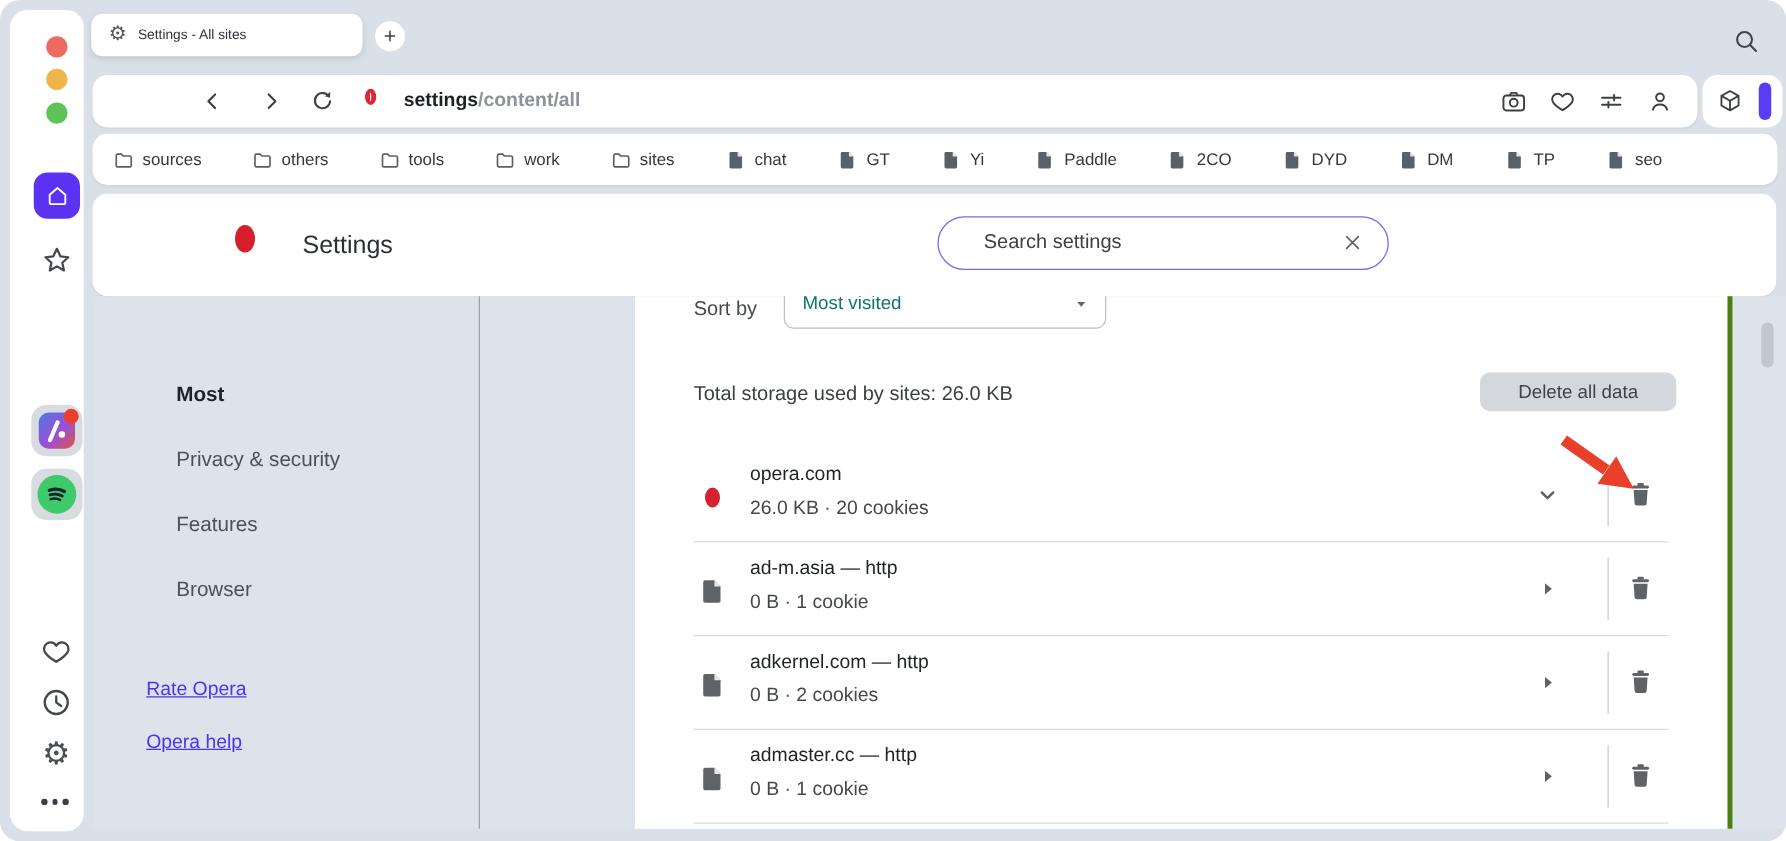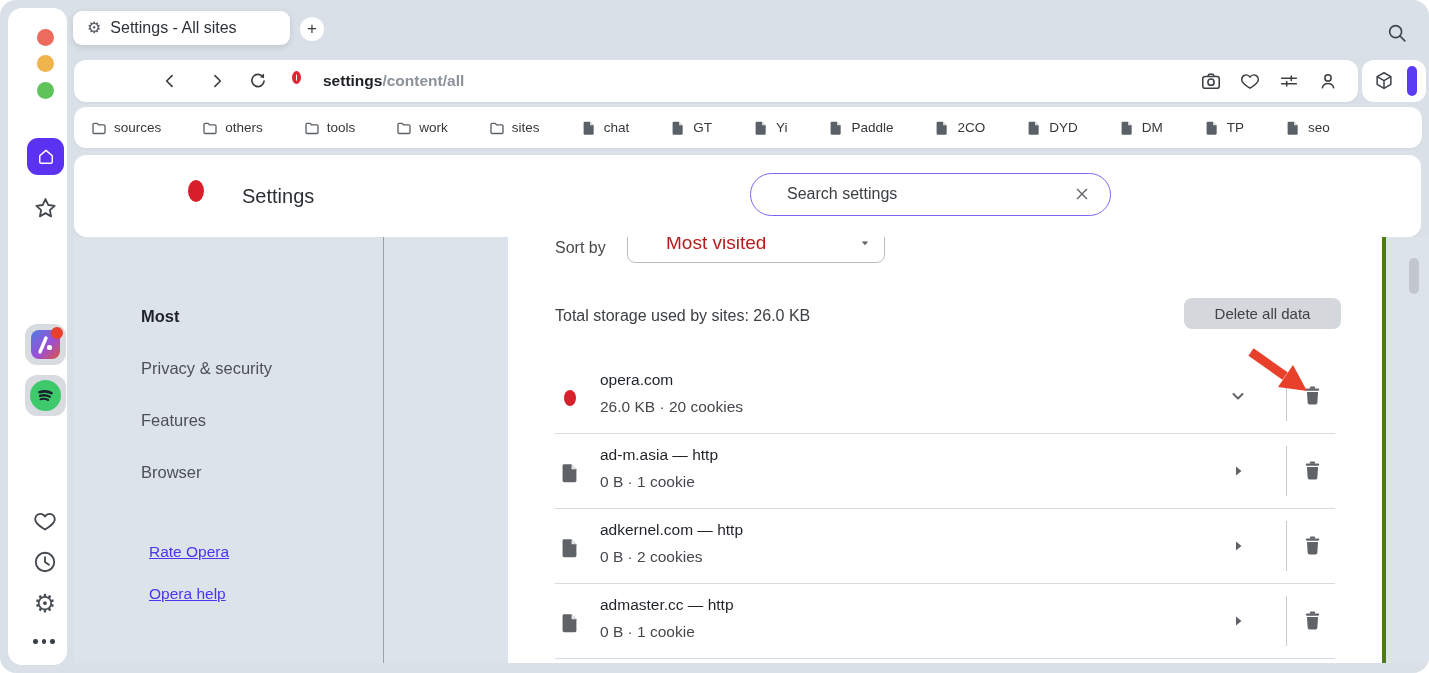--- a/index.html
+++ b/index.html
@@ -21,21 +21,21 @@
   .app1-dot { position:absolute; right:-3px; top:-3px; width:12px; height:12px; border-radius:50%; background:#e8402a; }
   .spotify-circle { width:31px; height:31px; border-radius:50%; background:#3ec96a; display:flex; align-items:center; justify-content:center; }
   .side-icon { position:absolute; left:24px; width:26px; height:26px; color:#43474e; }
   .gear-glyph { font-size:25px; line-height:26px; color:#4a4e55; text-align:center; }
   .dots-row { position:absolute; left:25px; top:631px; display:flex; gap:4px; }
   .dots-row i { width:4.5px; height:4.5px; border-radius:50%; background:#3a3f46; }
 
   
   .tab { position:absolute; left:73px; top:11px; width:217px; height:34px; background:#fff; border-radius:9px; box-shadow:0 2px 6px rgba(0,0,0,.12); display:flex; align-items:center; padding-left:14px; gap:9px; }
   .tab-gear { font-size:16px; color:#53575e; line-height:16px; }
-  .tab-title { font-size:16px; color:#2e3237; }
+  .tab-title { font-size:11px; color:#2e3237; }
   .new-tab { position:absolute; left:300px; top:17px; width:24px; height:24px; border-radius:50%; background:#fff; color:#3c4043; font-size:17px; display:flex; align-items:center; justify-content:center; }
   .top-search { position:absolute; left:1386px; top:22px; width:22px; height:22px; color:#3f444b; }
 
   
   .addr { position:absolute; left:74px; top:60px; width:1284px; height:42px; background:#fff; border-radius:12px; box-shadow:0 1px 2px rgba(0,0,0,.05); }
   .addr .nav-ic { position:absolute; top:11px; width:20px; height:20px; color:#3c4043; }
   .ic-back { left:86px; }
   .ic-fwd { left:133px; color:#b6bcc2; }
   .ic-reload { left:174px; }
   .o-favicon { position:absolute; left:218px; top:11px; width:9px; height:13px; border:solid #e02633; border-width:3px 4.5px; border-radius:50%; }
@@ -58,28 +58,28 @@
   .big-o { position:absolute; left:114px; top:25px; width:16px; height:22px; border:solid #d71f2b; border-width:5px 8px; border-radius:50%; }
   .page-title { position:absolute; left:168px; top:0; line-height:82px; font-size:20px; color:#2b2f36; font-weight:500; }
   .search-pill { position:absolute; left:676px; top:18px; width:361px; height:43px; border:1.5px solid #7668f2; border-radius:22px; background:#fff; }
   .search-pill .txt { position:absolute; left:36px; top:0; line-height:40px; font-size:16px; color:#3c4043; }
   .search-pill .x { position:absolute; right:20px; top:12px; width:16px; height:16px; color:#5f6368; }
 
   
   .page-body { position:absolute; left:74px; top:237px; width:1355px; height:426px; background:#dce3ea; }
   .nav-item { position:absolute; left:67px; font-size:16.5px; color:#4c5057; white-space:nowrap; }
   .nav-item.active { font-weight:700; color:#1f2328; }
-  .nav-link { position:absolute; left:43px; font-size:15.5px; color:#4836f0; text-decoration:underline; white-space:nowrap;margin-left:32px; }
+  .nav-link { position:absolute; left:43px; font-size:15.5px; color:#4836f0; text-decoration:underline; white-space:nowrap; }
   .nav-divider { position:absolute; left:309px; top:0; width:1px; height:426px; background:#9ba2ab; }
   .scroll-thumb { position:absolute; left:1335px; top:21px; width:10px; height:36px; border-radius:5px; background:#c2c7cd; }
 
   .card { position:absolute; left:434px; top:0; width:878px; height:426px; background:#fff; border-right:4px solid #4d7c0f; overflow:hidden; }
   .sort-label { position:absolute; left:47px; top:2px; font-size:16px; color:#46494d; }
   .sort-select { position:absolute; left:119px; top:-14px; width:258px; height:40px; border:1px solid #b9bfc6; border-radius:8px; background:#fff; }
-  .sort-select .val { position:absolute; left:14px; top:0; line-height:38px; font-size:19px; color:#b91c1c;margin-left:24px; }
+  .sort-select .val { position:absolute; left:14px; top:0; line-height:38px; font-size:15px; color:#0f766e; }
   .sort-select .arr { position:absolute; right:12px; top:12px; width:14px; height:14px; color:#5f6368; }
   .total-text { position:absolute; left:47px; top:70px; font-size:16px; color:#3c4043; }
   .delete-all { position:absolute; left:676px; top:61px; width:157px; height:31px; border-radius:8px; background:#d4d8dd; font-size:15px; color:#3f4247; display:flex; align-items:center; justify-content:center; }
 
   .rows { position:absolute; left:0; top:122px; width:878px; }
   .site-row { position:relative; height:75px; }
   .row-line { position:absolute; left:47px; right:51px; bottom:0; height:1px; background:#d8dbdf; }
   .row-fav { position:absolute; left:47px; top:24px; width:30px; height:30px; display:flex; align-items:center; justify-content:center; color:#5f6368; }
   .row-o { width:10px; height:16px; border:solid #d6222d; border-width:4px 6px; border-radius:50%; }
   .row-title { position:absolute; left:92px; top:12px; font-size:15.5px; color:#1f2328; }

